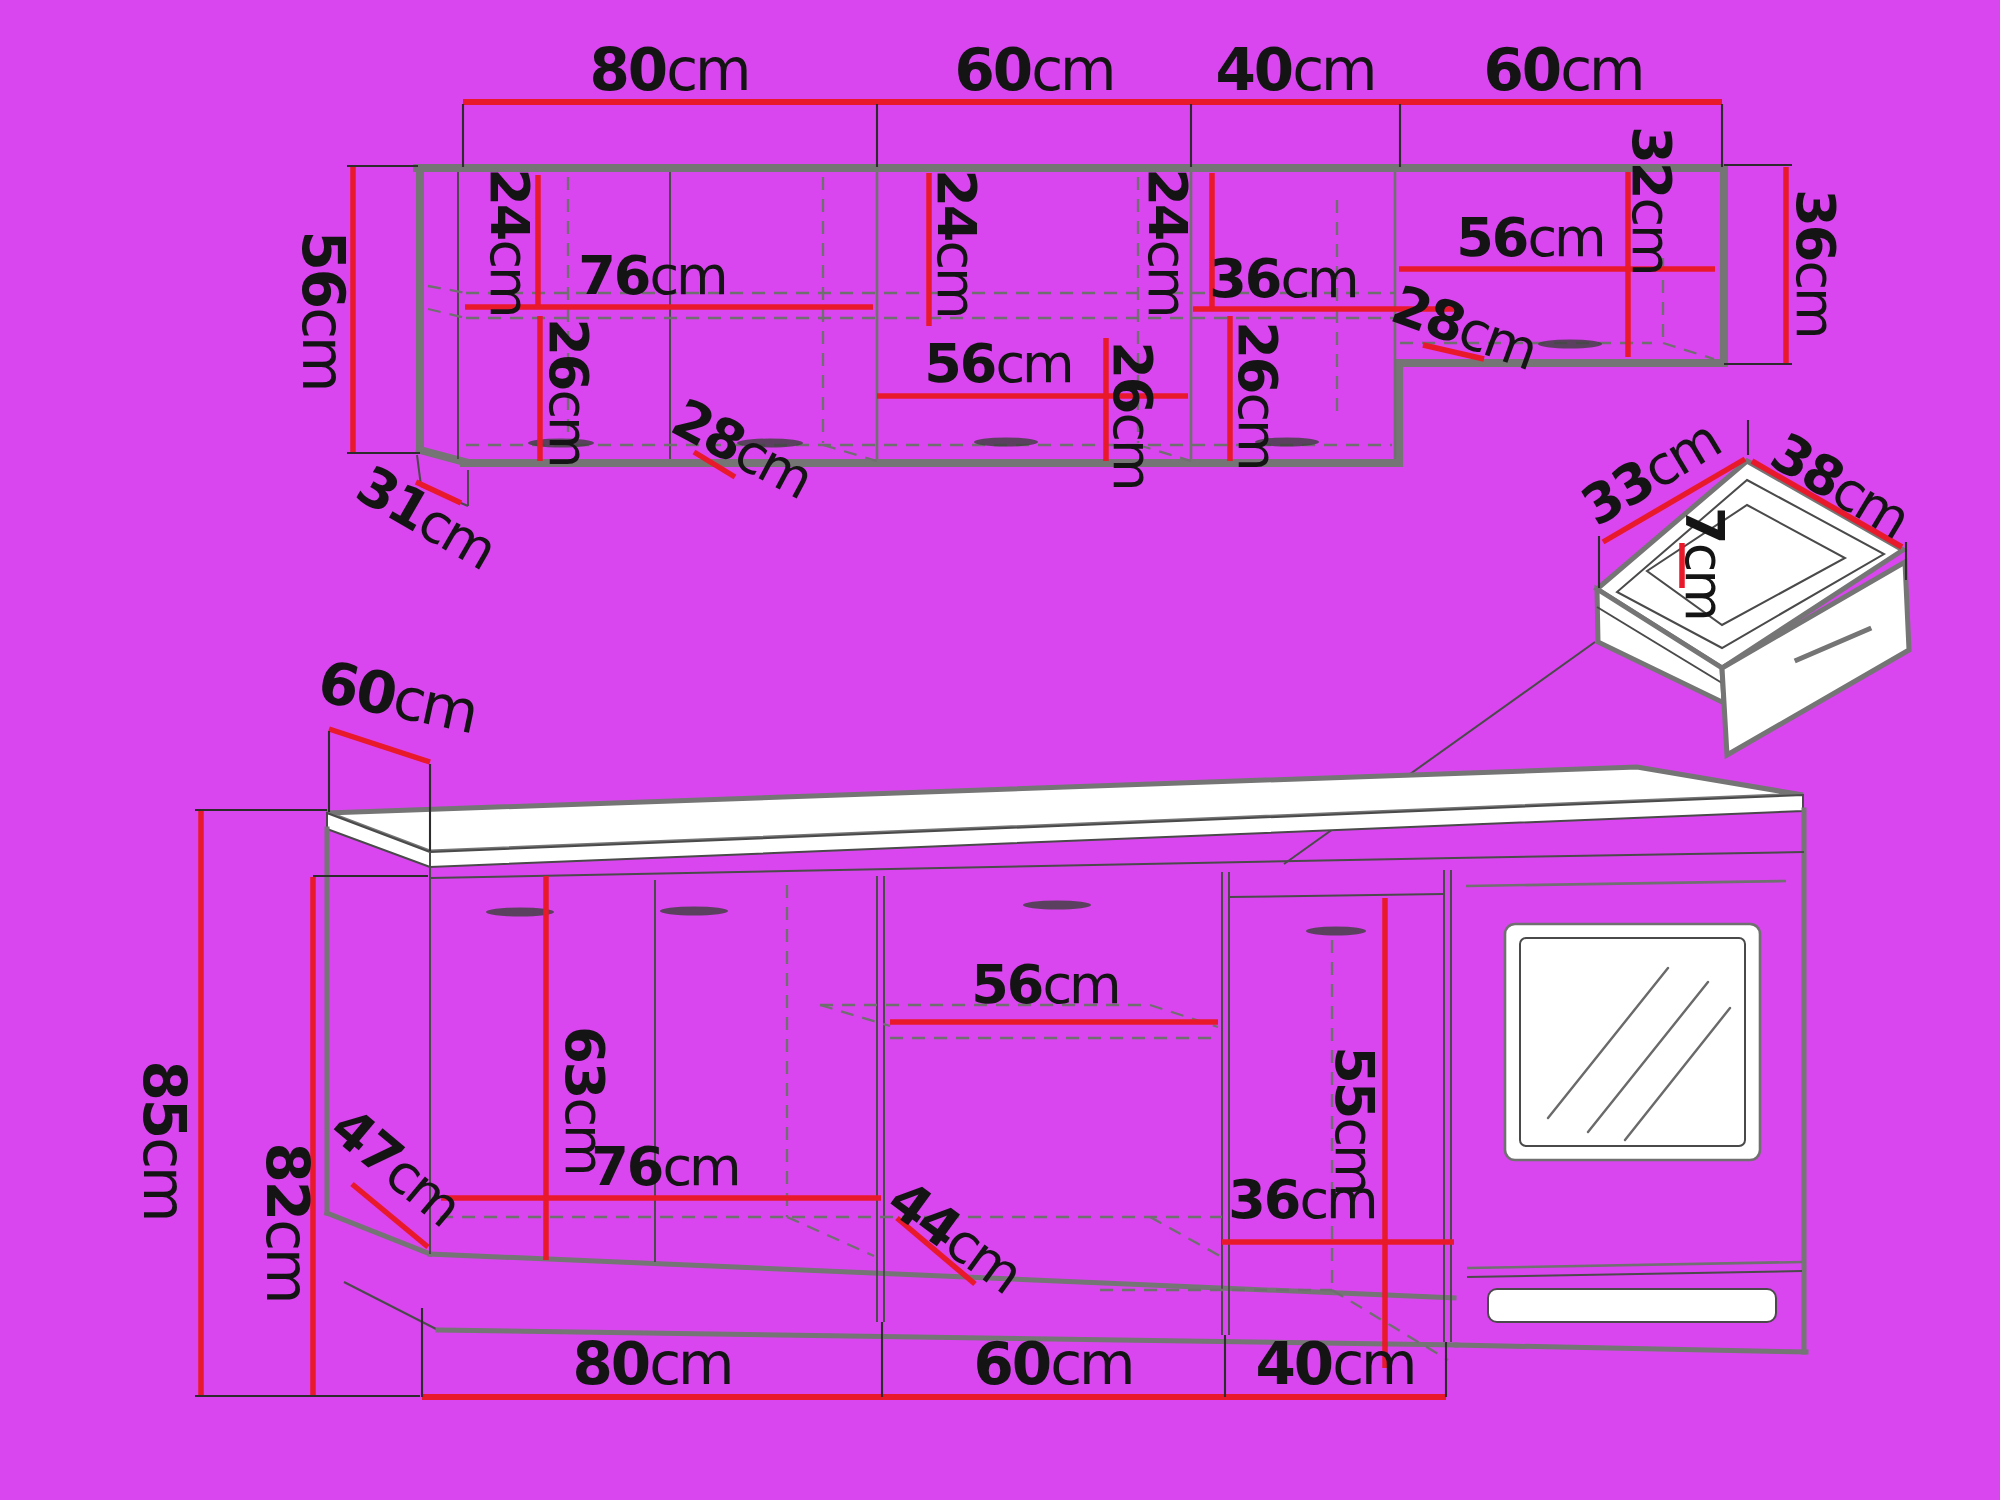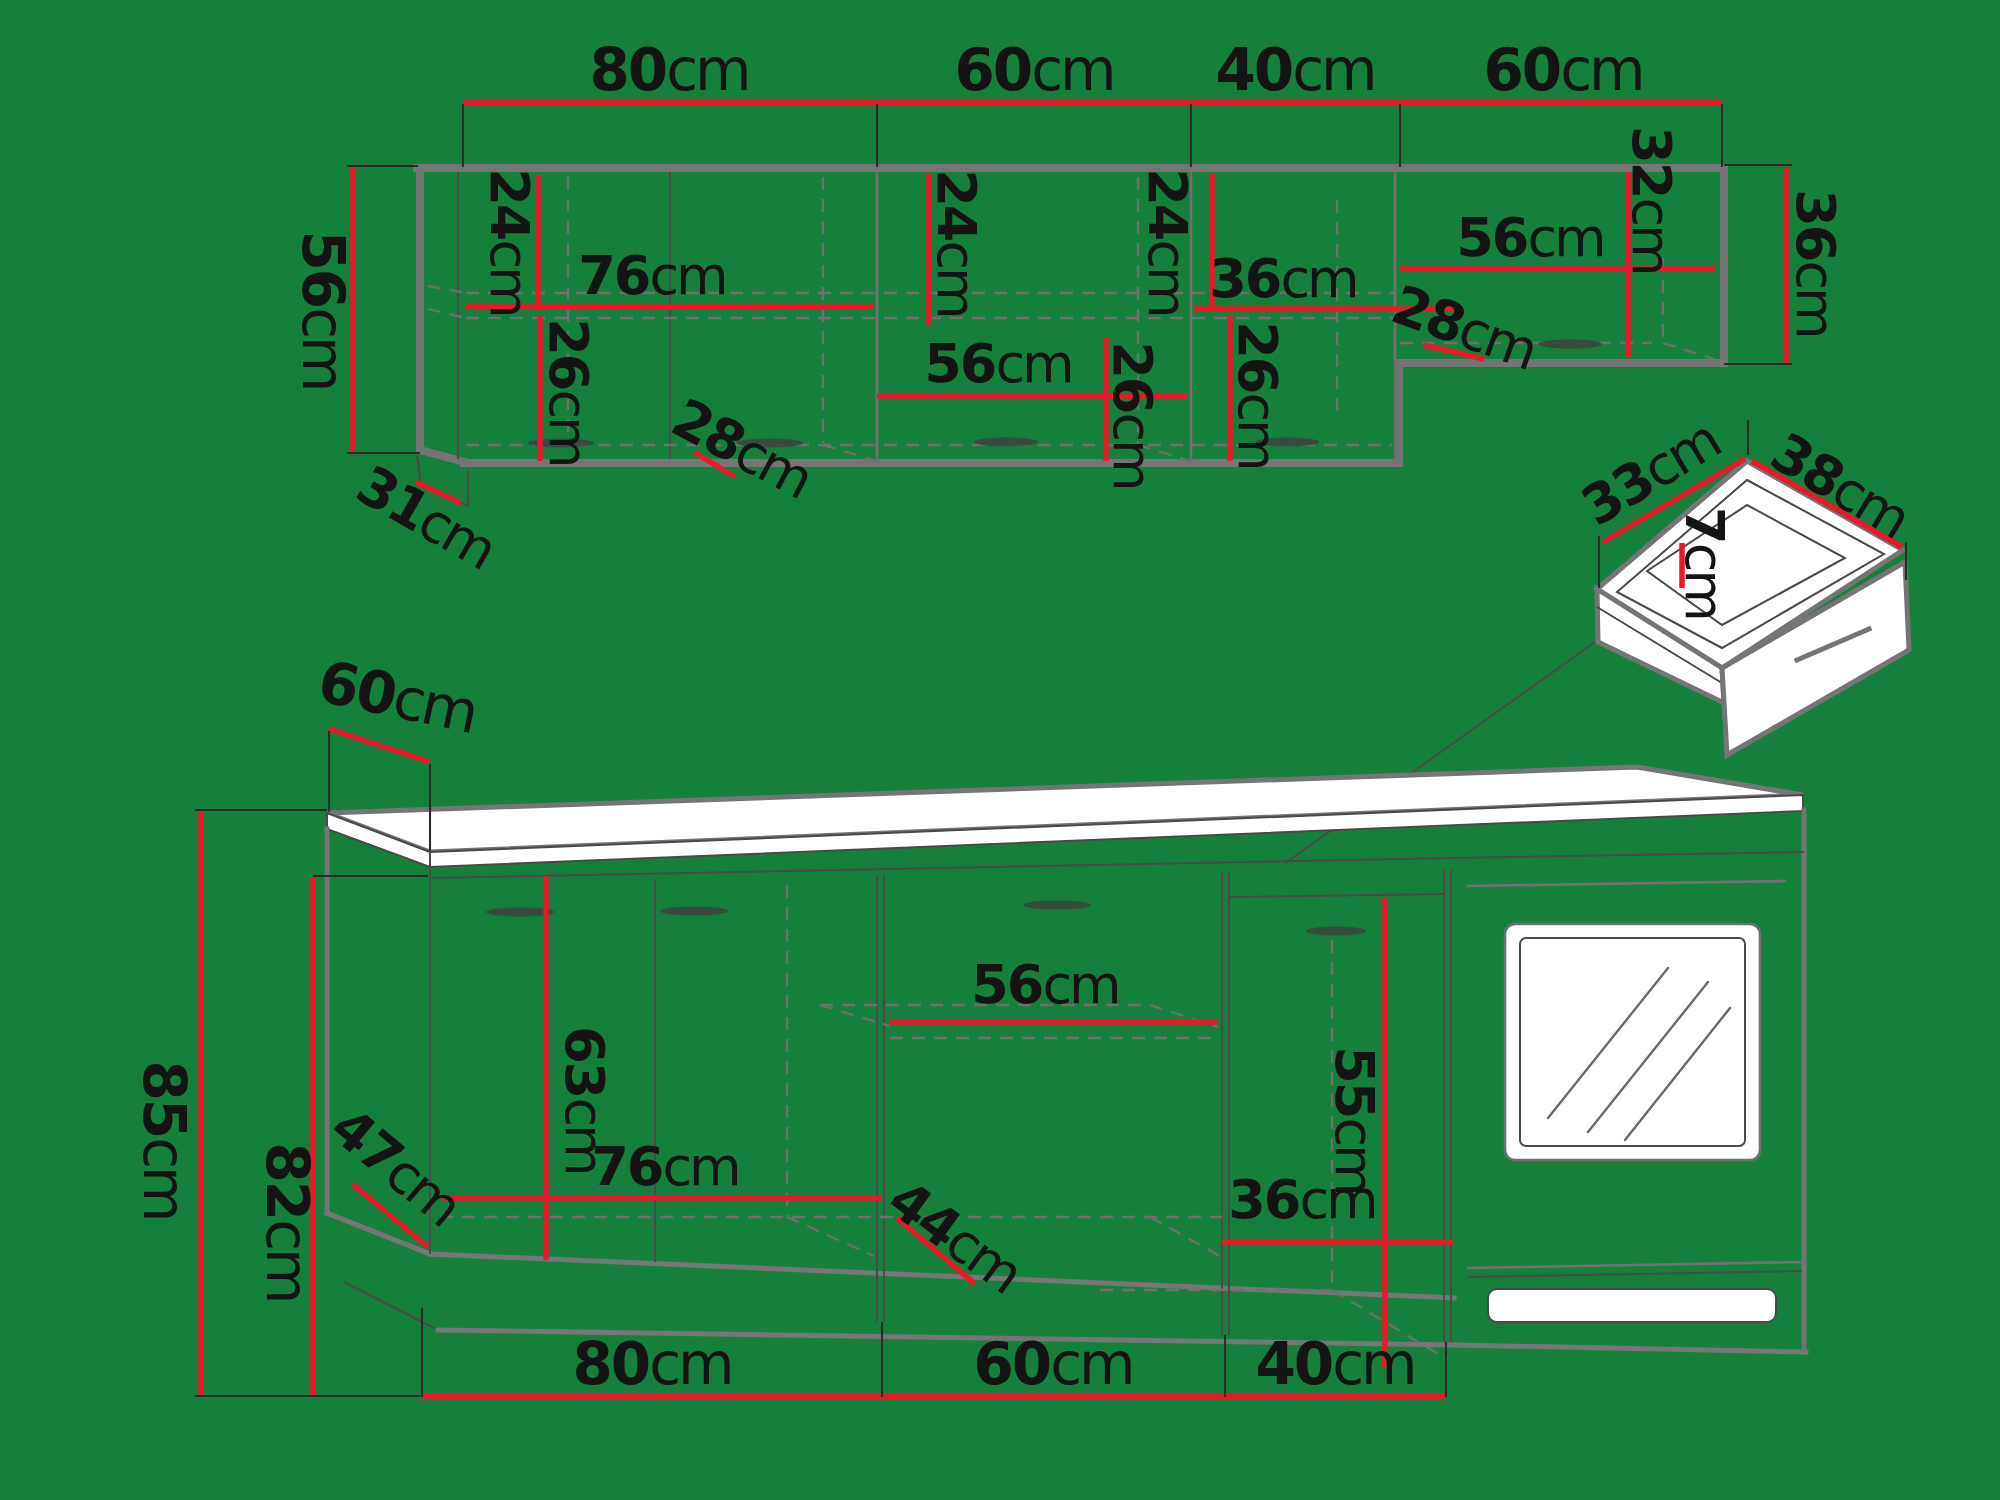--- a/index.html
+++ b/index.html
@@ -1,16 +1,16 @@
 <!DOCTYPE html>
 <html><head>
 <meta charset="utf-8">
 <style>
   html,body{margin:0;padding:0;background:#ffffff;}
-  #stage{position:relative;width:2000px;height:1500px;background:#15803d;overflow:hidden;
+  #stage{position:relative;width:2000px;height:1500px;background:#d946ef;overflow:hidden;
          font-family:"DejaVu Sans","Liberation Sans",sans-serif;}
   svg{display:block}
   
   .red   {stroke:#e8192b;stroke-width:6;fill:none;stroke-linecap:butt}
   .redm  {stroke:#e8192b;stroke-width:5.5;fill:none}
   .gthick{stroke:#757575;stroke-width:8;fill:none;stroke-linecap:square}
   .gmed  {stroke:#757575;stroke-width:5;fill:none;stroke-linecap:square}
   .thin  {stroke:#4a4a4a;stroke-width:2;fill:none}
   .thin2 {stroke:#707070;stroke-width:2.6;fill:none}
   .dash  {stroke:#6f6f6f;stroke-width:2.3;fill:none;stroke-dasharray:13 9}

